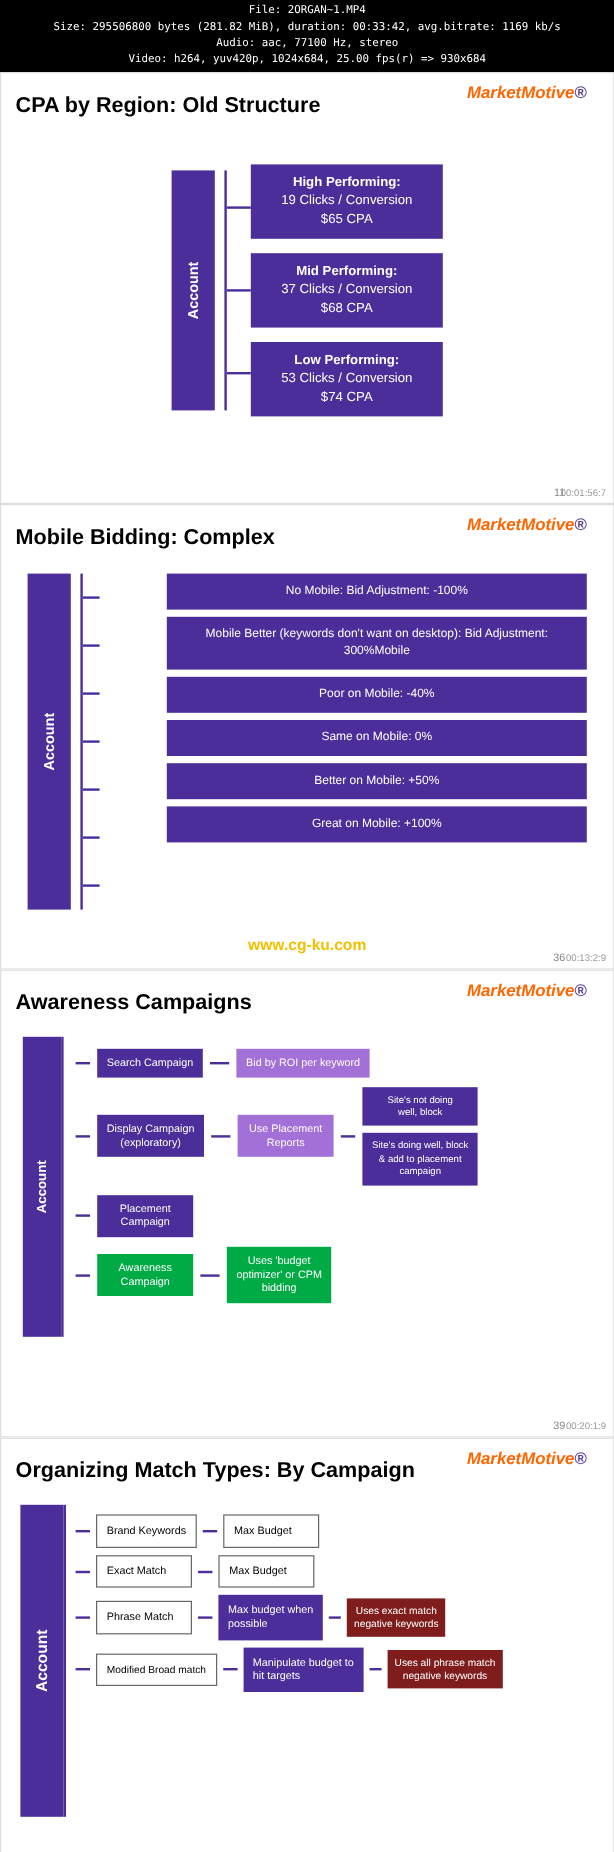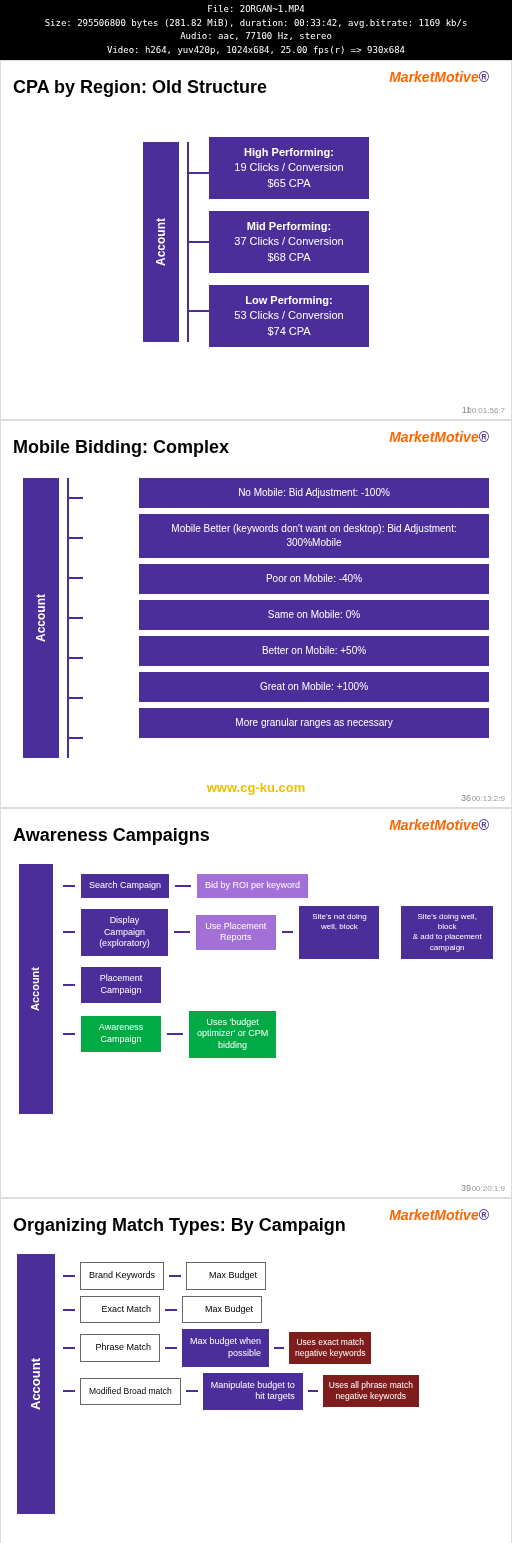--- a/index.html
+++ b/index.html
@@ -174,22 +174,22 @@
       text-align: center;
       font-size: 9px;
       line-height: 1.3;
       min-width: 80px;
     }
     .aw-purple { background: #4b2e99; color: #fff; }
     .aw-light-purple { background: #a370d8; color: #fff; }
     .aw-green { background: #00aa44; color: #fff; }
     .aw-right-boxes {
       display: flex;
-      flex-direction: row;
-      gap: 22px;
+      flex-direction: column;
+      gap: 6px;
     }
 
     
     .match-content {
       display: flex;
       flex-direction: row;
       align-items: flex-start;
       gap: 0;
       min-height: 280px;
       padding: 4px 4px;
@@ -216,21 +216,21 @@
       padding-left: 8px;
       padding-top: 8px;
     }
     .match-row {
       display: flex;
       align-items: center;
       gap: 5px;
     }
     .match-box {
       padding: 7px 8px;
-      text-align: right;
+      text-align: left;
       font-size: 9px;
       line-height: 1.3;
       border: 1px solid #4b2e99;
       min-width: 80px;
     }
     .match-box-outline { background: #fff; color: #000; border: 1px solid #666; }
     .match-box-purple { background: #4b2e99; color: #fff; border: none; }
     .match-right-box {
       background: #7f1d1d;
       color: #fff;
@@ -310,21 +310,20 @@
       <div style="width:14px;height:2px;background:#4b2e99;"></div>
       <div style="width:14px;height:2px;background:#4b2e99;"></div>
     </div>
     <div class="mobile-boxes">
       <div class="mobile-box">No Mobile: Bid Adjustment: -100%</div>
       <div class="mobile-box">Mobile Better (keywords don't want on desktop): Bid Adjustment: 300%Mobile</div>
       <div class="mobile-box">Poor on Mobile: -40%</div>
       <div class="mobile-box">Same on Mobile: 0%</div>
       <div class="mobile-box">Better on Mobile: +50%</div>
       <div class="mobile-box">Great on Mobile: +100%</div>
-      <div class="mobile-box">More granular ranges as necessary</div>
     </div>
   </div>
   <div class="watermark">www.cg-ku.com</div>
 
   <div class="slide-num">36</div>
   <div class="timestamp">00:13:2:9</div>
 </div>
 
 <div class="slide" style="min-height:390px;">
   <div class="logo">

